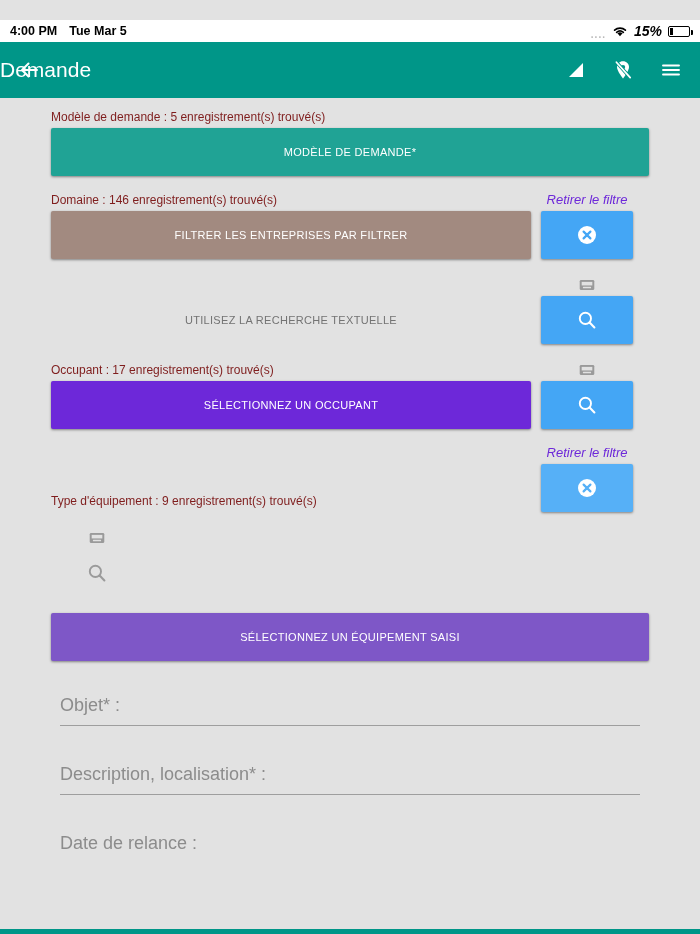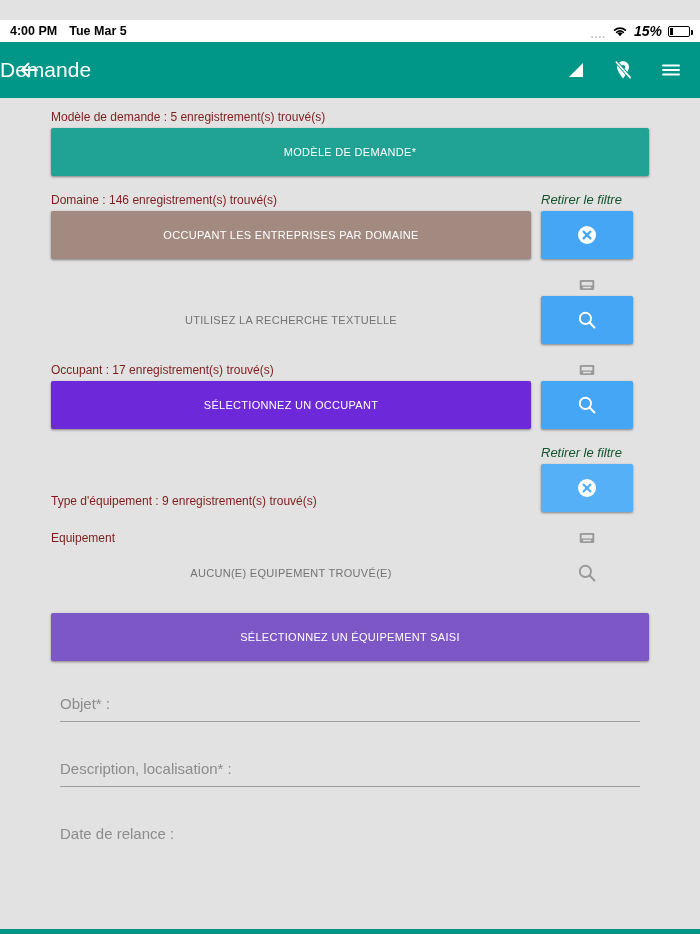--- a/index.html
+++ b/index.html
@@ -121,22 +121,22 @@
     font-size: 12px;
     color: #7f1d1d;
     margin-bottom: 4px;
     white-space: nowrap;
     overflow: hidden;
     text-overflow: ellipsis;
   }
   .flabel.italic {
     font-style: italic;
     font-size: 13px;
-    text-align: left;
-    color: #14532d;
+    text-align: center;
+    color: #6d28d9;
   }
 
   .mbtn {
     width: 100%;
     height: 48px;
     border: none;
     border-radius: 2px;
     color: #fff;
     font-size: 11px;
     font-family: "Liberation Sans", sans-serif;
@@ -179,21 +179,21 @@
     display: block;
   }
   .kb-wrap { height: 21px; display: flex; align-items: flex-end; justify-content: center; }
 
   
   .textfields { padding: 18px 60px 0 60px; }
   .tf {
     margin-bottom: 38px;
   }
   .tf-label {
-    font-size: 15px;
+    font-size: 18px;
     color: #8c8c8c;
     margin-bottom: 9px;
   }
   .tf-line {
     height: 1px;
     background: #9e9e9e;
   }
 
   .bottom-strip {
     position: absolute;
@@ -260,21 +260,21 @@
           <div class="row-main">
             <div class="flabel">Modèle de demande : 5 enregistrement(s) trouvé(s)</div>
             <div class="mbtn" style="background: rgb(32, 163, 149);">MODÈLE DE DEMANDE*</div>
           </div>
         </div>
       </div>
       <div class="field-row has-side">
         <div class="row-grid">
           <div class="row-main">
             <div class="flabel">Domaine : 146 enregistrement(s) trouvé(s)</div>
-            <div class="mbtn" style="background: rgb(162, 138, 128);">OCCUPANT LES ENTREPRISES PAR DOMAINE</div>
+            <div class="mbtn" style="background: rgb(162, 138, 128);">FILTRER LES ENTREPRISES PAR FILTRER</div>
           </div>
           <div class="row-side">
             <div class="flabel italic">Retirer le filtre</div>
             <div class="sbtn" style="background: rgb(68, 166, 245);">
               <span style="display:flex">
                 <svg width="24" height="24" viewBox="0 0 24 24">
                   <circle cx="12" cy="12" r="9" fill="#fff"></circle>
                   <path d="M8.6 8.6 L15.4 15.4 M15.4 8.6 L8.6 15.4" stroke="#44a6f5" stroke-width="2.2" stroke-linecap="round"></path>
                 </svg>
               </span>
@@ -344,24 +344,20 @@
                   <circle cx="12" cy="12" r="9" fill="#fff"></circle>
                   <path d="M8.6 8.6 L15.4 15.4 M15.4 8.6 L8.6 15.4" stroke="#56b0f7" stroke-width="2.2" stroke-linecap="round"></path>
                 </svg>
               </span>
             </div>
           </div>
         </div>
       </div>
       <div class="field-row has-side">
         <div class="row-grid">
-          <div class="row-main">
-            <div class="flabel">Equipement</div>
-            <div class="mbtn flat">AUCUN(E) EQUIPEMENT TROUVÉ(E)</div>
-          </div>
           <div class="row-side">
             <div class="kb-wrap">
               <svg class="kb-icon" viewBox="0 0 18 13">
                 <rect x="0.8" y="0.8" width="16.4" height="11.4" rx="1.6" fill="#9a9a9a"></rect>
                 <rect x="3" y="3" width="12" height="4" fill="#e2e2e2"></rect>
                 <rect x="4.4" y="8.4" width="9.2" height="1.8" rx="0.6" fill="#e2e2e2"></rect>
               </svg>
             </div>
             <div class="sbtn flat">
               <span style="display:flex">

